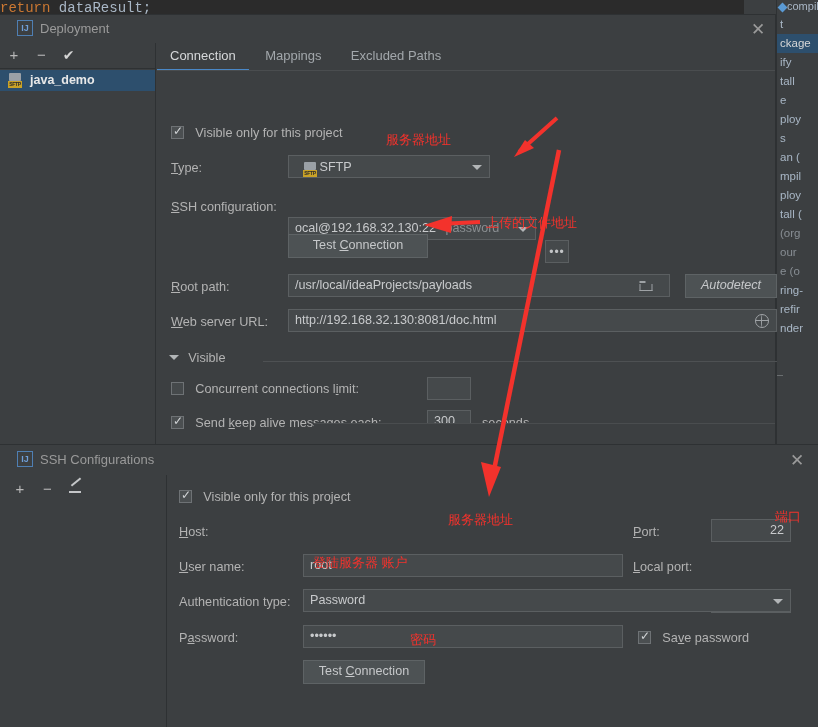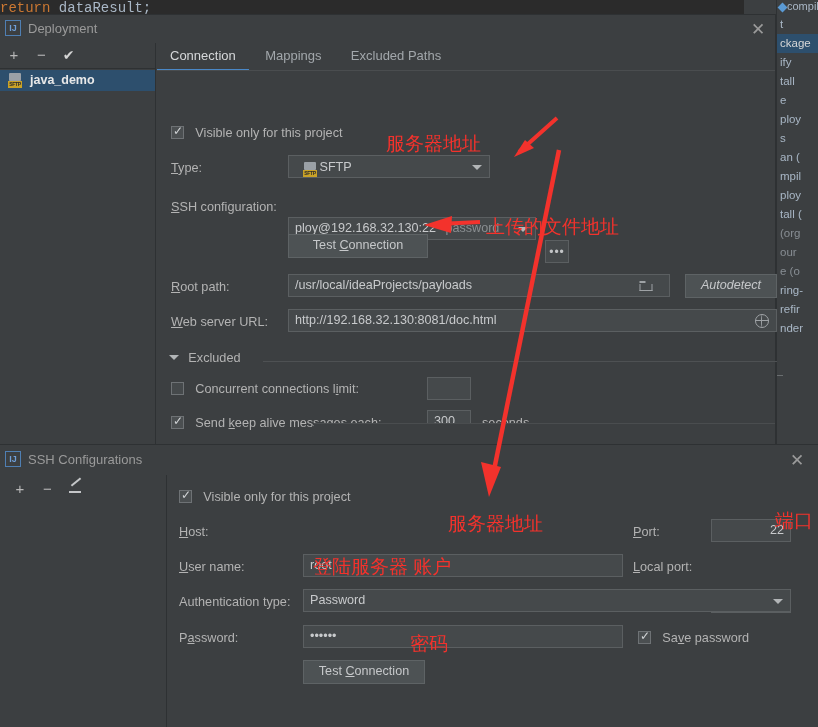--- a/index.html
+++ b/index.html
@@ -67,21 +67,21 @@
   }
 
   
   .deploy-dialog {
     position: absolute; left: 0; top: 14px; width: 776px; height: 432px;
     background: #3c3f41;
     border: 1px solid #2e3133;
     border-left: none;
   }
   .dlg-titlebar {
-    position: relative; height: 28px; background: #3c3f41;
+    position: relative; height: 28px; background: #3c3f41; margin-left: 12px;
   }
   .dlg-icon {
     position: absolute; left: 5px; top: 5px; width: 16px; height: 16px;
     border: 1px solid #4f7fb3; background: #3c3f41;
     color: #6f9fd8; font-size: 9px; font-weight: bold;
     text-align: center; line-height: 14px;
     font-family: "Liberation Sans", sans-serif;
   }
   .dlg-title {
     position: absolute; left: 28px; top: 5px;
@@ -254,21 +254,21 @@
   .pencil .base {
     position:absolute; left:6px; top:16px; width:12px; height:2px; background:#c4c6c8;
   }
   .ssh-right {
     position: absolute; left: 168px; top: 30px; right: 0; bottom: 0;
   }
 
   
   .anno {
     position: absolute; color: #f3322c;
-    font-size: 19px; white-space: nowrap;
+    font-size: 13px; white-space: nowrap;
     font-family: "Liberation Sans", sans-serif;
     pointer-events: none;
   }
   svg.arrows {
     position: absolute; left: 0; top: 0; width: 818px; height: 727px;
     pointer-events: none;
   }
 </style>
 </head>
 <body>
@@ -349,21 +349,21 @@
         <div class="row field combo" style="left:131px; top:84px; width:202px;">
           <span class="sftp-icon" style="position:relative; display:inline-block; vertical-align:-3px; margin-right:6px;"><span class="body"></span><span class="lbl">SFTP</span></span>
           <span>SFTP</span>
           <span class="arrow"></span>
         </div>
 
         <div class="row lbl" style="left:14px; top:129px;">
           <u>S</u><span>SH configuration:</span>
         </div>
         <div class="row field combo" style="left:131px; top:123px; width:248px;">
-          <span>ploy@192.168.32.130:22</span>
+          <span>ocal@192.168.32.130:22</span>
           <span class="ghost" style="margin-left:6px;">password</span>
           <span class="arrow"></span>
         </div>
         <div class="row icon-btn" style="left:388px; top:123px;">
           <span class="dots">•••</span>
         </div>
 
         <div class="row btn" style="left:131px; top:163px; width:140px;">
           Test <u>C</u>onnection
         </div>
@@ -383,21 +383,21 @@
         <div class="row lbl" style="left:14px; top:244px;">
           <u>W</u><span>eb server URL:</span>
         </div>
         <div class="row field" style="left:131px; top:238px; width:489px;">
           <span>http://192.168.32.130:8081/doc.html</span>
           <span class="globe"></span>
         </div>
 
         <div class="adv-header" style="left:12px; top:280px;">
           <span class="adv-tri"></span>
-          <span class="lbl">Excluded</span>
+          <span class="lbl">Visible</span>
         </div>
         <div class="adv-line" style="left:106px; top:290px; width:514px;"></div>
 
         <div class="row" style="left:14px; top:311px;">
           <span class="cb off"></span>
           <span class="lbl" style="margin-left:8px;">Concurrent connections l<u>i</u>mit:</span>
         </div>
         <div class="row field" style="left:270px; top:306px; width:44px;"></div>
 
         <div class="row" style="left:14px; top:345px;">

